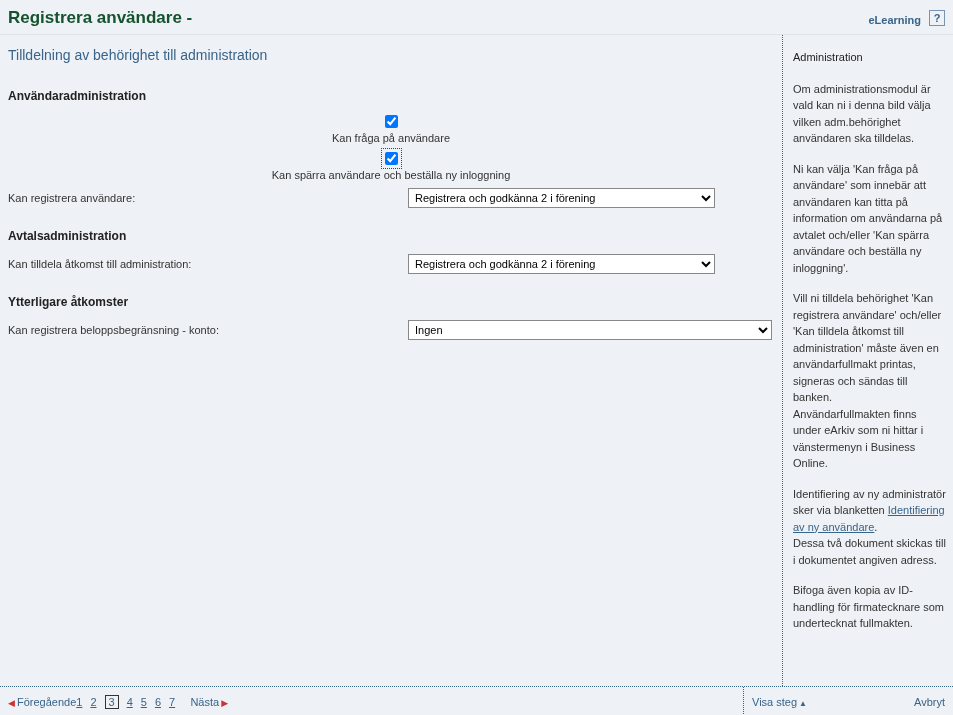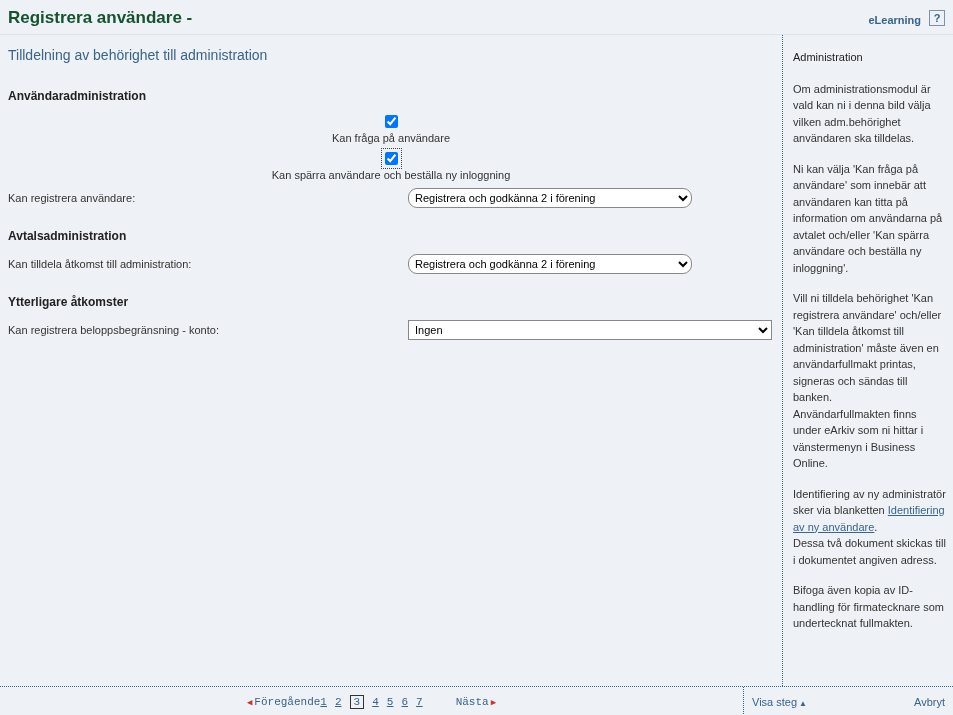--- a/index.html
+++ b/index.html
@@ -95,21 +95,21 @@
     color: #333;
   }
   .field-row select {
     font-family: inherit;
     font-size: 11px;
     border: 1px solid #888;
     background: #fff;
     height: 20px;
     padding: 1px 2px;
   }
-  .select-narrow { width: 284px; border-radius: 9px; }
+  .select-narrow { width: 307px; }
   .select-wide { width: 364px; }
   .side {
     width: 210px;
     padding: 14px 6px 10px 10px;
     border-left: 1px dotted #38648a;
     color: #333;
     font-size: 11px;
     line-height: 1.5;
   }
   .side-heading {
@@ -120,24 +120,23 @@
   .side p { margin-bottom: 14px; }
   .side a { color: #38648a; text-decoration: underline; cursor: pointer; }
   .footer {
     border-top: 1px dotted #38648a;
     display: flex;
     height: 30px;
   }
   .footer-left {
     flex: 1;
     display: flex;
-    justify-content: center;
+    justify-content: flex-start;
     align-items: center;
     padding: 0 8px;
-    font-family: Liberation Mono, monospace;
   }
   .footer-right {
     width: 210px;
     border-left: 1px dotted #38648a;
     display: flex;
     justify-content: space-between;
     align-items: center;
     padding: 0 8px;
     gap: 44px;
   }

